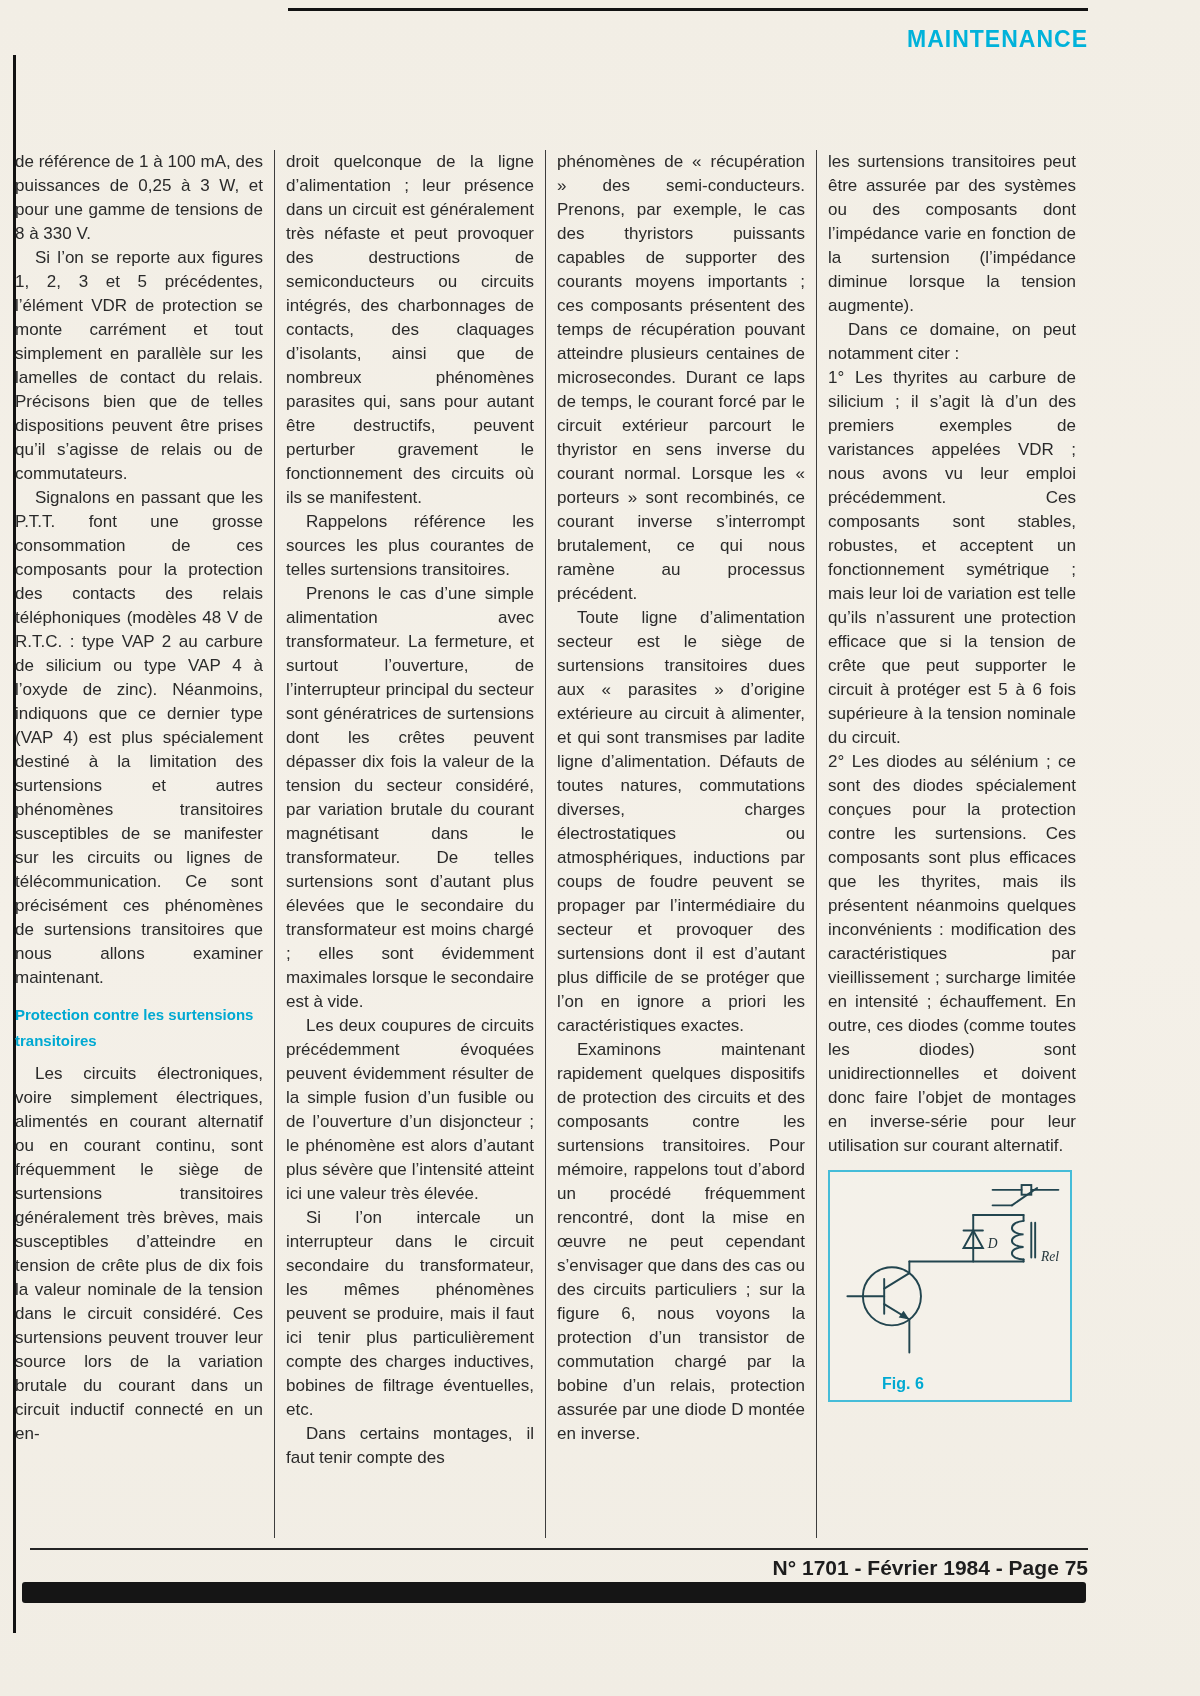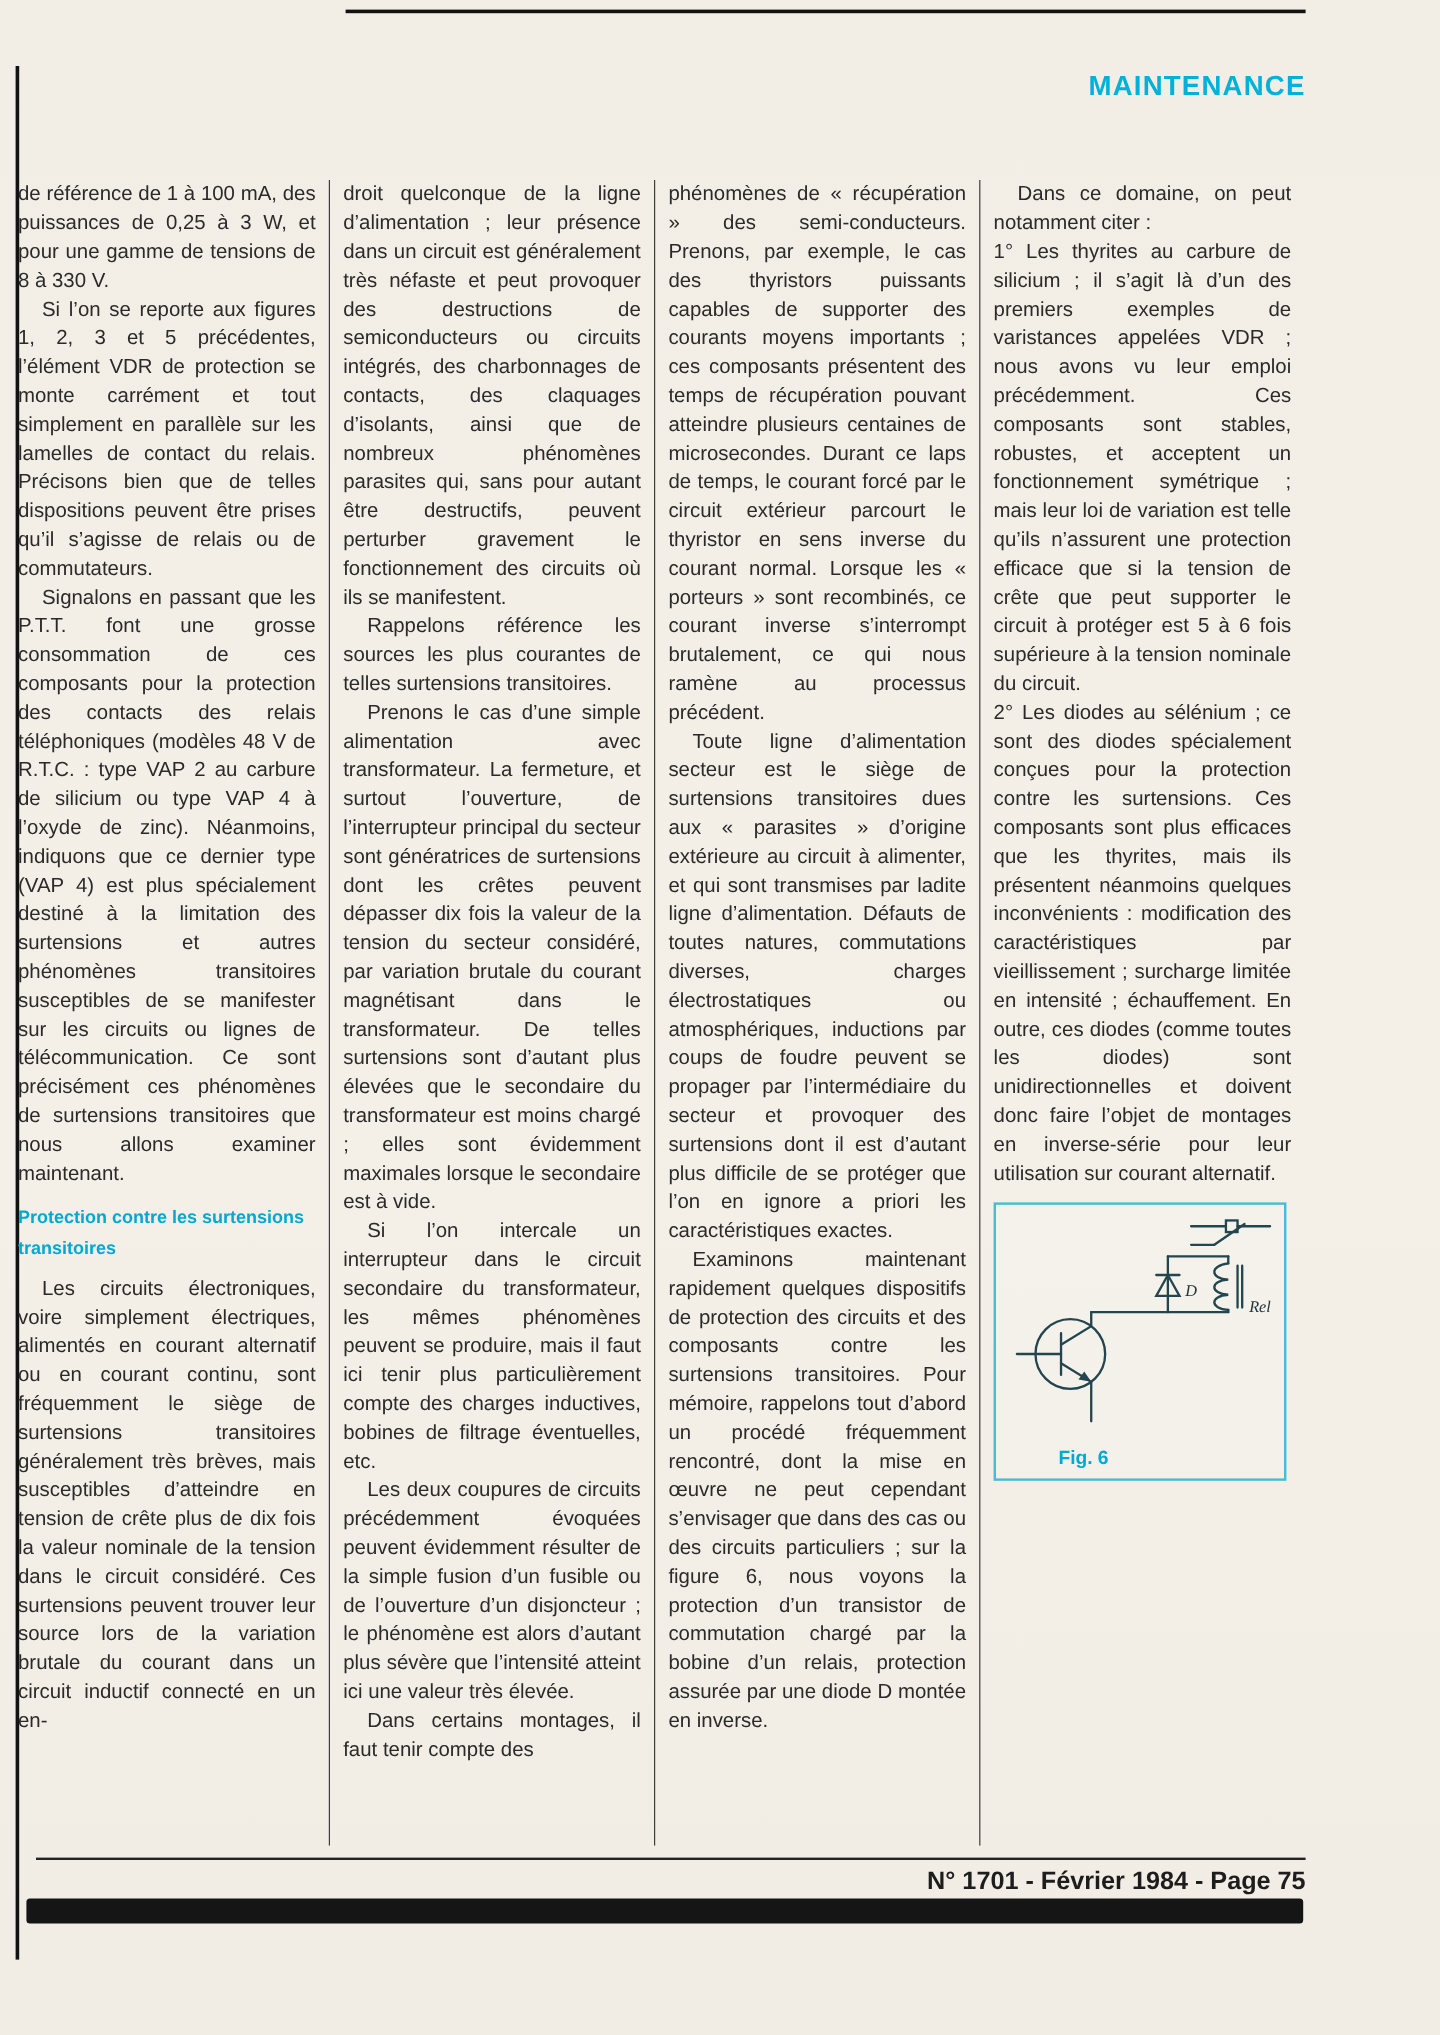--- a/index.html
+++ b/index.html
@@ -10,21 +10,21 @@
     background:linear-gradient(180deg,#f2eee5 0%, #f4f0e8 55%, #f1ede4 100%);
     font-family:"Liberation Sans", sans-serif;
     color:#2a2a2a;
     overflow:hidden;
   }
   .top-rule   { position:absolute; left:288px; top:8px;  width:800px; height:3px; background:#121212; }
   .left-rule  { position:absolute; left:13px;  top:55px; width:3px; height:1578px; background:#121212; }
   .masthead   {
     position:absolute; top:26px; right:112px; width:400px;
     text-align:right; color:#00b2da; font-weight:bold;
-    font-size:23px; letter-spacing:1px;margin-top:32px;
+    font-size:23px; letter-spacing:1px;
   }
   .columns {
     position:absolute; left:14px; top:150px;
     width:1062px; height:1392px;
     display:flex; overflow:hidden;justify-content:flex-end;
   }
   .col {
     width:248px; flex:0 0 248px;
     font-size:17px; line-height:24px;
     text-align:justify;
@@ -85,36 +85,37 @@
       <h2 class="subhead">Protection contre les surtensions transitoires</h2>
       <p class="para">Les circuits électroniques, voire simplement électriques, alimentés en courant alternatif ou en courant continu, sont fréquemment le siège de surtensions transitoires généralement très brèves, mais susceptibles d’atteindre en tension de crête plus de dix fois la valeur nominale de la tension dans le circuit considéré. Ces surtensions peuvent trouver leur source lors de la variation brutale du courant dans un circuit inductif connecté en un en-</p>
     </div>
 
     <div class="divider"></div>
 
     <div class="col">
       <p class="para noindent">droit quelconque de la ligne d’alimentation ; leur présence dans un circuit est généralement très néfaste et peut provoquer des destructions de semiconducteurs ou circuits intégrés, des charbonnages de contacts, des claquages d’isolants, ainsi que de nombreux phénomènes parasites qui, sans pour autant être destructifs, peuvent perturber gravement le fonctionnement des circuits où ils se manifestent.</p>
       <p class="para">Rappelons référence les sources les plus courantes de telles surtensions transitoires.</p>
       <p class="para">Prenons le cas d’une simple alimentation avec transformateur. La fermeture, et surtout l’ouverture, de l’interrupteur principal du secteur sont génératrices de surtensions dont les crêtes peuvent dépasser dix fois la valeur de la tension du secteur considéré, par variation brutale du courant magnétisant dans le transformateur. De telles surtensions sont d’autant plus élevées que le secondaire du transformateur est moins chargé ; elles sont évidemment maximales lorsque le secondaire est à vide.</p>
+      <p class="para">Les deux coupures de circuits précédemment évoquées peuvent évidemment résulter de la simple fusion d’un fusible ou de l’ouverture d’un disjoncteur ; le phénomène est alors d’autant plus sévère que l’intensité atteint ici une valeur très élevée.</p>
       <p class="para">Si l’on intercale un interrupteur dans le circuit secondaire du transformateur, les mêmes phénomènes peuvent se produire, mais il faut ici tenir plus particulièrement compte des charges inductives, bobines de filtrage éventuelles, etc.</p>
-      <p class="para">Les deux coupures de circuits précédemment évoquées peuvent évidemment résulter de la simple fusion d’un fusible ou de l’ouverture d’un disjoncteur ; le phénomène est alors d’autant plus sévère que l’intensité atteint ici une valeur très élevée.</p>
       <p class="para">Dans certains montages, il faut tenir compte des</p>
     </div>
 
     <div class="divider"></div>
 
     <div class="col">
       <p class="para noindent">phénomènes de « récupération » des semi-conducteurs. Prenons, par exemple, le cas des thyristors puissants capables de supporter des courants moyens importants ; ces composants présentent des temps de récupération pouvant atteindre plusieurs centaines de microsecondes. Durant ce laps de temps, le courant forcé par le circuit extérieur parcourt le thyristor en sens inverse du courant normal. Lorsque les « porteurs » sont recombinés, ce courant inverse s’interrompt brutalement, ce qui nous ramène au processus précédent.</p>
       <p class="para">Toute ligne d’alimentation secteur est le siège de surtensions transitoires dues aux « parasites » d’origine extérieure au circuit à alimenter, et qui sont transmises par ladite ligne d’alimentation. Défauts de toutes natures, commutations diverses, charges électrostatiques ou atmosphériques, inductions par coups de foudre peuvent se propager par l’intermédiaire du secteur et provoquer des surtensions dont il est d’autant plus difficile de se protéger que l’on en ignore a priori les caractéristiques exactes.</p>
       <p class="para">Examinons maintenant rapidement quelques dispositifs de protection des circuits et des composants contre les surtensions transitoires. Pour mémoire, rappelons tout d’abord un procédé fréquemment rencontré, dont la mise en œuvre ne peut cependant s’envisager que dans des cas ou des circuits particuliers ; sur la figure 6, nous voyons la protection d’un transistor de commutation chargé par la bobine d’un relais, protection assurée par une diode D montée en inverse.</p>
     </div>
 
     <div class="divider"></div>
 
     <div class="col">
+      <p class="para noindent">les surtensions transitoires peut être assurée par des systèmes ou des composants dont l’impédance varie en fonction de la surtension (l’impédance diminue lorsque la tension augmente).</p>
       <p class="para">Dans ce domaine, on peut notamment citer :</p>
       <p class="para noindent">1° Les thyrites au carbure de silicium ; il s’agit là d’un des premiers exemples de varistances appelées VDR ; nous avons vu leur emploi précédemment. Ces composants sont stables, robustes, et acceptent un fonctionnement symétrique ; mais leur loi de variation est telle qu’ils n’assurent une protection efficace que si la tension de crête que peut supporter le circuit à protéger est 5 à 6 fois supérieure à la tension nominale du circuit.</p>
       <p class="para noindent">2° Les diodes au sélénium ; ce sont des diodes spécialement conçues pour la protection contre les surtensions. Ces composants sont plus efficaces que les thyrites, mais ils présentent néanmoins quelques inconvénients : modification des caractéristiques par vieillissement ; surcharge limitée en intensité ; échauffement. En outre, ces diodes (comme toutes les diodes) sont unidirectionnelles et doivent donc faire l’objet de montages en inverse-série pour leur utilisation sur courant alternatif.</p>
 
       <figure class="figure">
         <svg width="240" height="200" viewBox="0 0 248 206">
 
           <g>
             <line class="cstroke" x1="168" y1="14" x2="198" y2="14"></line>
             <rect class="cstroke" x="198" y="9" width="10" height="10"></rect>

